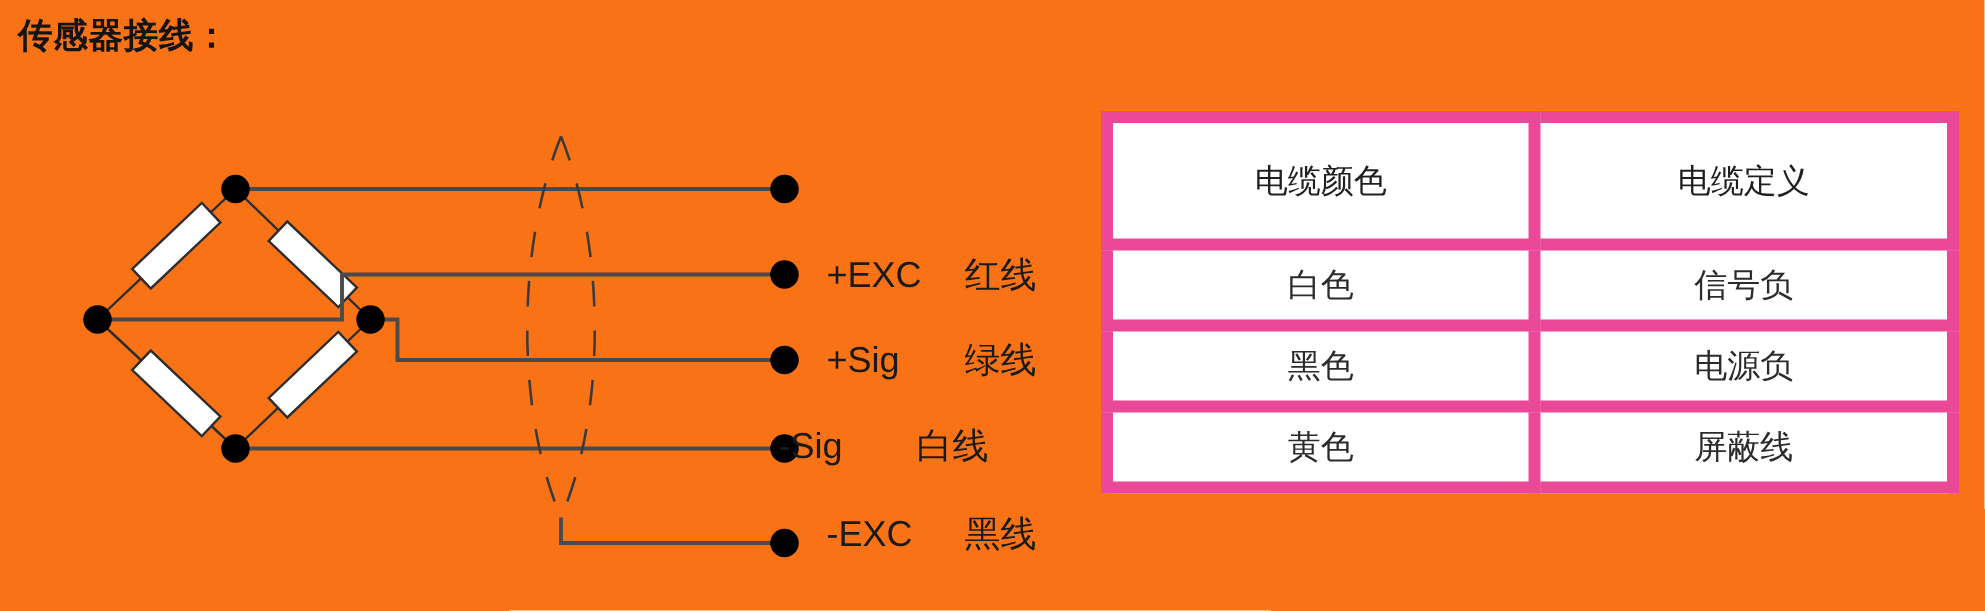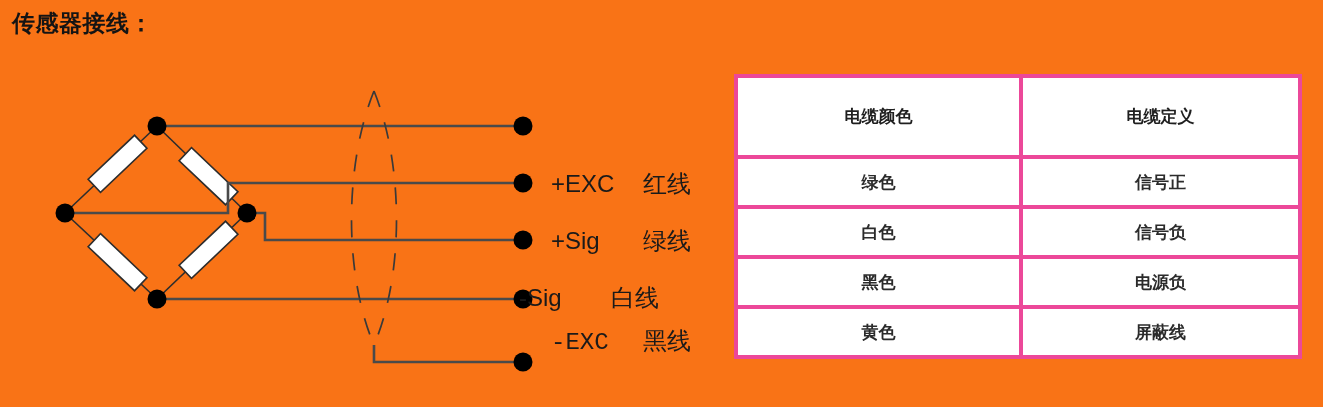--- a/index.html
+++ b/index.html
@@ -60,26 +60,26 @@
     position: absolute;
     left: 734px;
     top: 74px;
     width: 564px;
     border-collapse: collapse;
     table-layout: fixed;
     background: #ffffff;
   }
   #cable-table th,
   #cable-table td {
-    border: 4px solid #ec4899;
+    border: 8px solid #ec4899;
     text-align: center;
     vertical-align: middle;
-    font-weight: bold;
+    font-weight: normal;
     color: #2b2b2b;
-    font-size: 17px;
+    font-size: 22px;
   }
   #cable-table th {
     height: 75px;
     color: #1f1f1f;
   }
   #cable-table td {
     height: 44px;
   }
   #cable-table col.c1 { width: 285px; }
   #cable-table col.c2 { width: 279px; }
@@ -147,43 +147,39 @@
     </div>
 
     <div class="wire-label" style="left:551px; top:174px;">
       <span class="sig">+Sig</span><span class="col">绿线</span>
     </div>
 
     <div class="wire-label" style="left:519px; top:231px;">
       <span class="sig">-Sig</span><span class="col">白线</span>
     </div>
 
-    <div class="wire-label" style="left:551px; top:276px;font-family:Liberation Mono, monospace;">
+    <div class="wire-label" style="left:551px; top:290px;">
       <span class="sig">-EXC</span><span class="col">黑线</span>
     </div>
 
   </div>
 
   <table id="cable-table">
     <colgroup>
         <col class="c1">
         <col class="c2">
       </colgroup>
     <thead>
       <tr>
         <th>电缆颜色</th>
         <th>电缆定义</th>
       </tr>
     </thead>
     <tbody>
       <tr>
-        <td>绿色</td>
-        <td>信号正</td>
-      </tr>
-      <tr>
         <td>白色</td>
         <td>信号负</td>
       </tr>
       <tr>
         <td>黑色</td>
         <td>电源负</td>
       </tr>
       <tr>
         <td>黄色</td>
         <td>屏蔽线</td>

